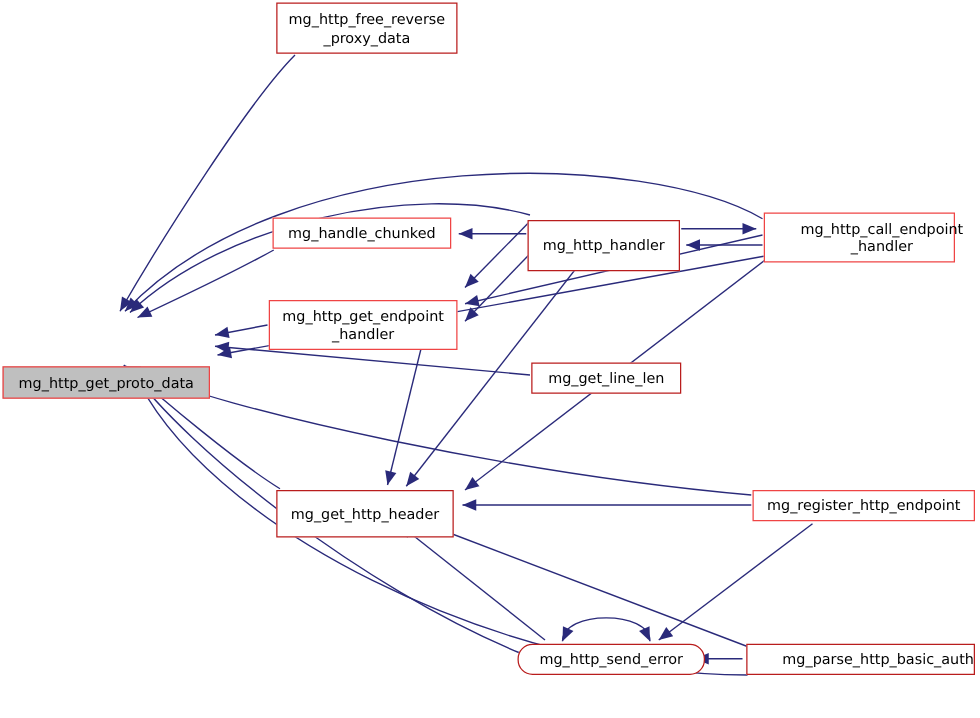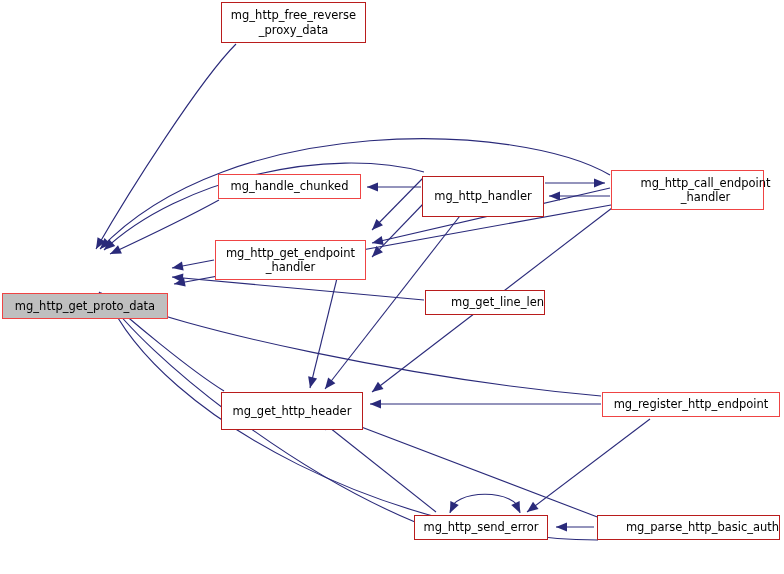--- a/index.html
+++ b/index.html
@@ -119,19 +119,19 @@
   <div id="node-layer">
       <div class="node-box" style="left: 221px; top: 2px; width: 145px; height: 41px;"><span class="node-label">mg_http_free_reverse
 _proxy_data</span></div>
       <div class="node-box border-black" style="left: 218px; top: 174px; width: 143px; height: 25px;"><span class="node-label">mg_handle_chunked</span></div>
       <div class="node-box" style="left: 422px; top: 176px; width: 122px; height: 41px;"><span class="node-label">mg_http_handler</span></div>
       <div class="node-box border-black" style="left: 611px; top: 170px; width: 153px; height: 40px; padding-left: 36px;"><span class="node-label">mg_http_call_endpoint
 _handler</span></div>
       <div class="node-box border-black" style="left: 215px; top: 224px; width: 151px; height: 40px; margin-top: 16px;"><span class="node-label">mg_http_get_endpoint
 _handler</span></div>
       <div class="node-box border-black filled" style="left: 2px; top: 261px; width: 166px; height: 26px; margin-top: 32px;"><span class="node-label">mg_http_get_proto_data</span></div>
-      <div class="node-box" style="left: 425px; top: 290px; width: 120px; height: 25px; justify-content: flex-end;"><span class="node-label">mg_get_line_len</span></div>
+      <div class="node-box" style="left: 425px; top: 290px; width: 120px; height: 25px;"><span class="node-label">mg_get_line_len</span></div>
       <div class="node-box" style="left: 221px; top: 392px; width: 142px; height: 38px;"><span class="node-label">mg_get_http_header</span></div>
       <div class="node-box border-black" style="left: 602px; top: 392px; width: 178px; height: 25px;"><span class="node-label">mg_register_http_endpoint</span></div>
-      <div class="node-box" style="left: 414px; top: 515px; width: 134px; height: 25px;"><span class="node-label">mg_http_send_error</span></div>
+      <div class="node-box" style="left: 414px; top: 515px; width: 150px; height: 25px; border-radius: 12px;"><span class="node-label">mg_http_send_error</span></div>
       <div class="node-box" style="left: 597px; top: 515px; width: 183px; height: 25px; padding-left: 28px;"><span class="node-label">mg_parse_http_basic_auth</span></div>
     </div>
 </div>
 
 </body></html>

